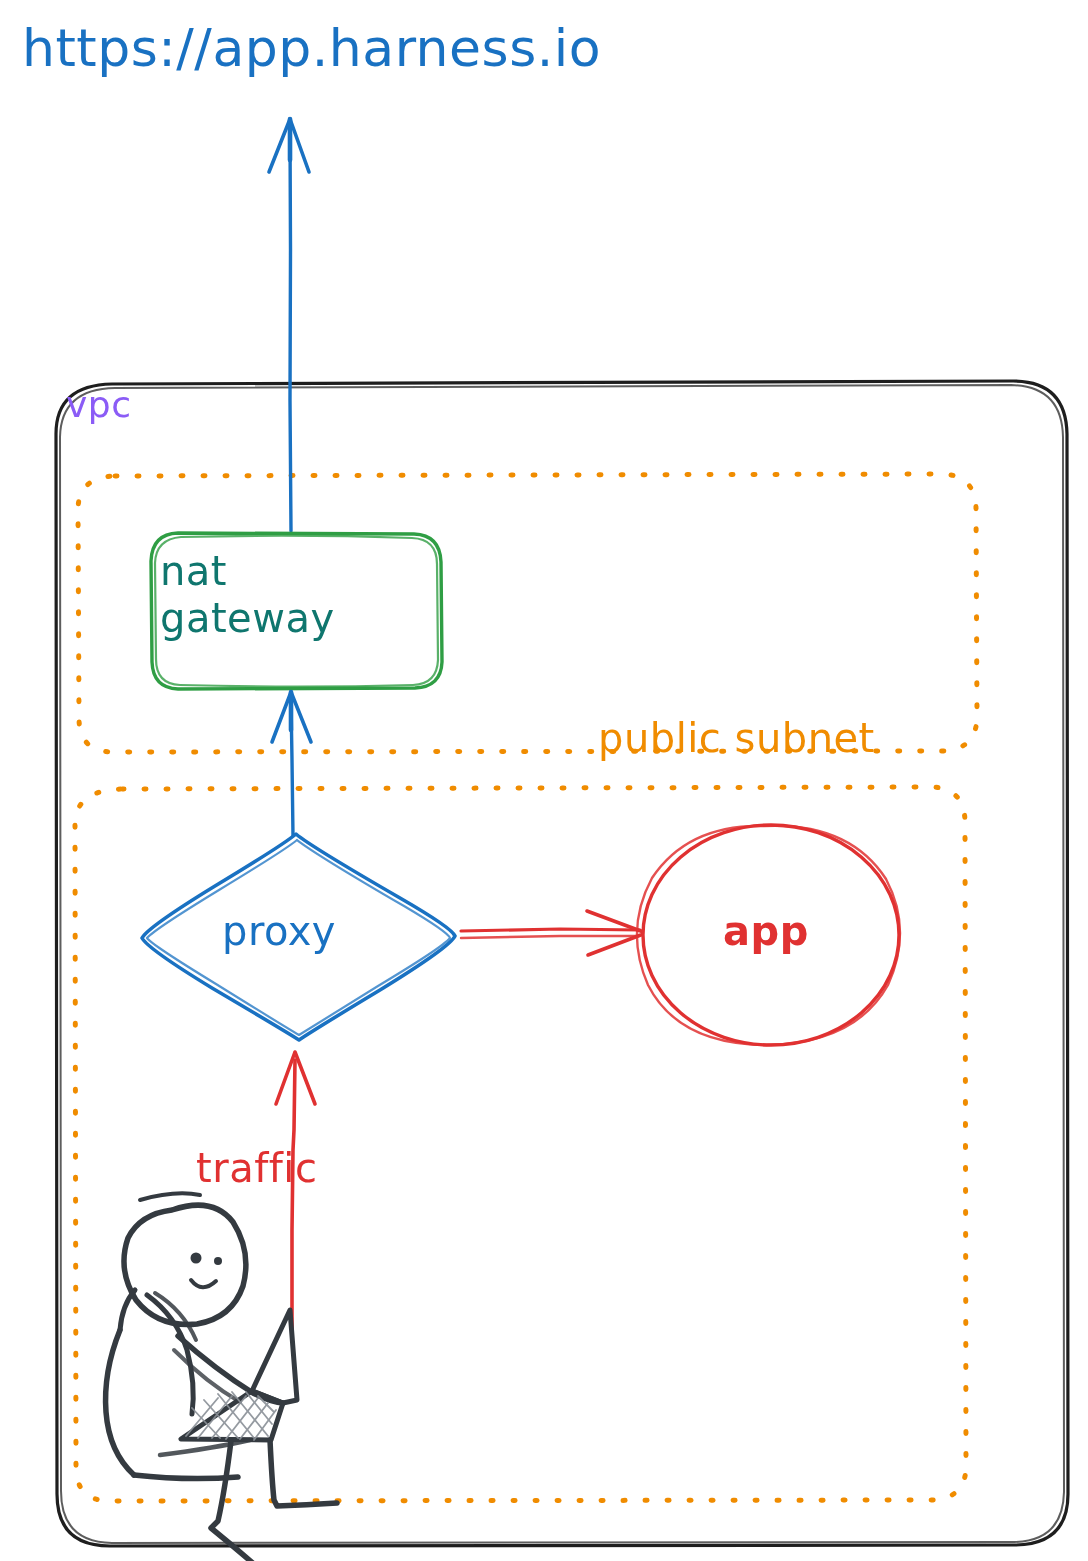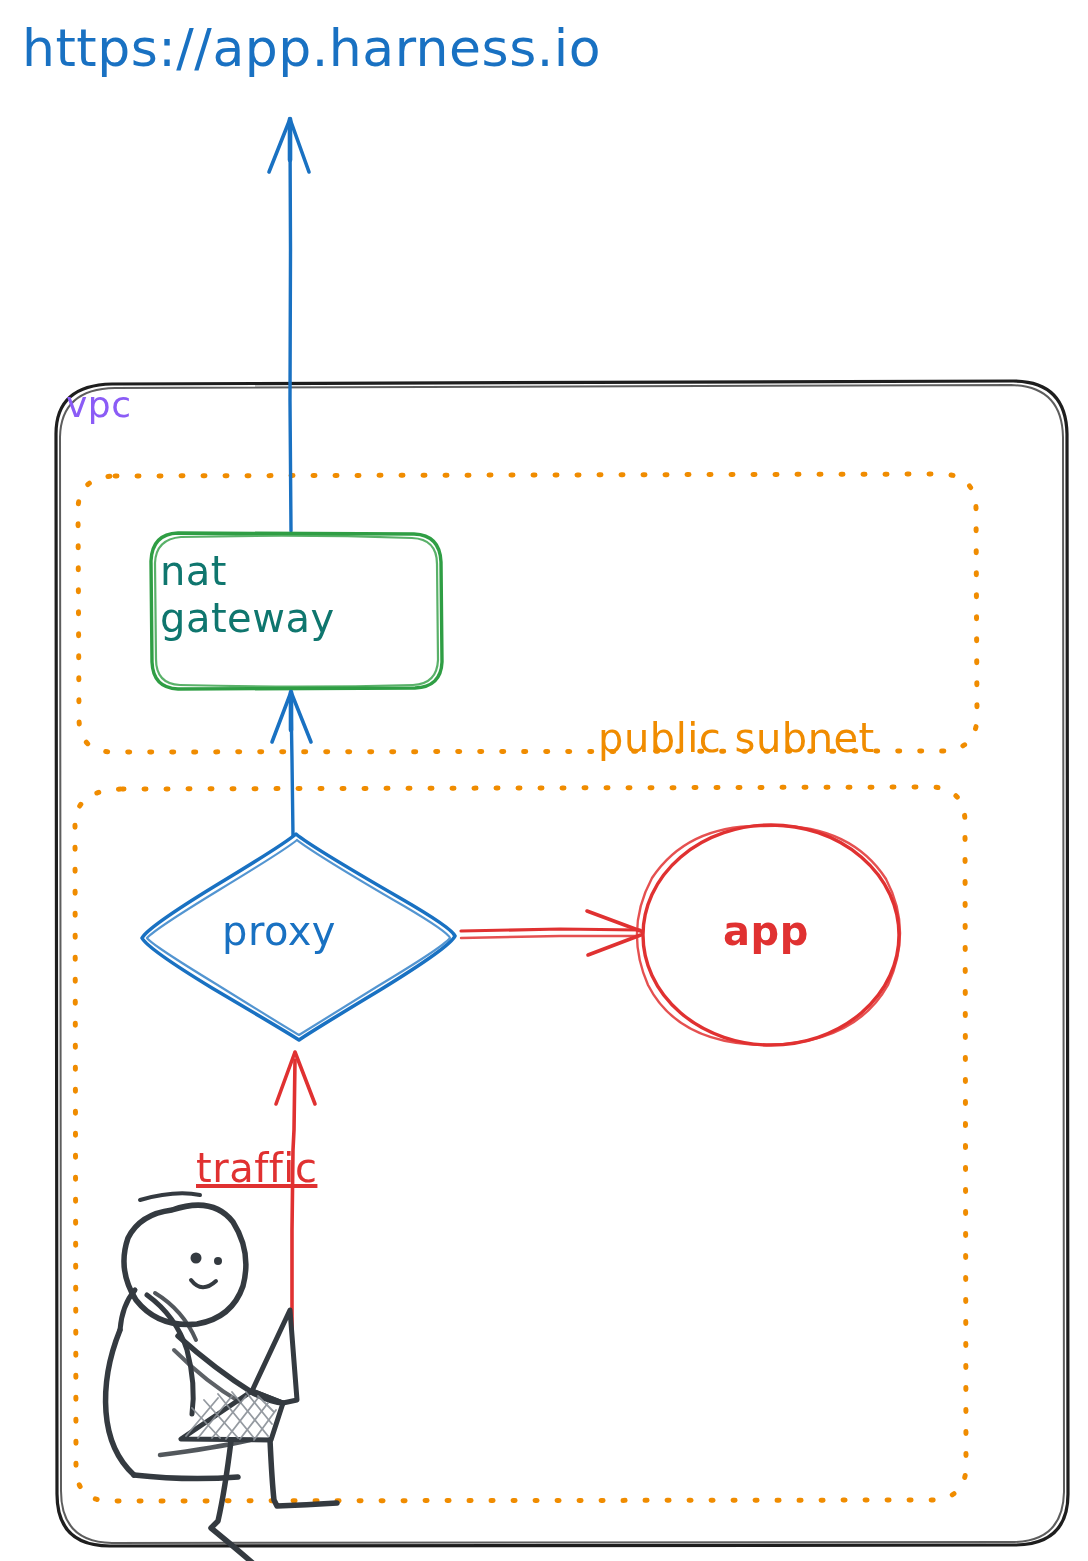--- a/index.html
+++ b/index.html
@@ -78,21 +78,20 @@
     top: 908px;
     font-size: 40px;
     color: #e03131;
     font-weight: bold;
   }
   .t-traffic {
     left: 196px;
     top: 1145px;
     font-size: 40px;
     color: #e03131;
-    text-decoration: underline;
   }
   .t-privatesubnet {
     left: 548px;
     top: 1425px;
     font-size: 40px;
     color: #f08c00;
   }
 </style>
 </head>
 <body>

